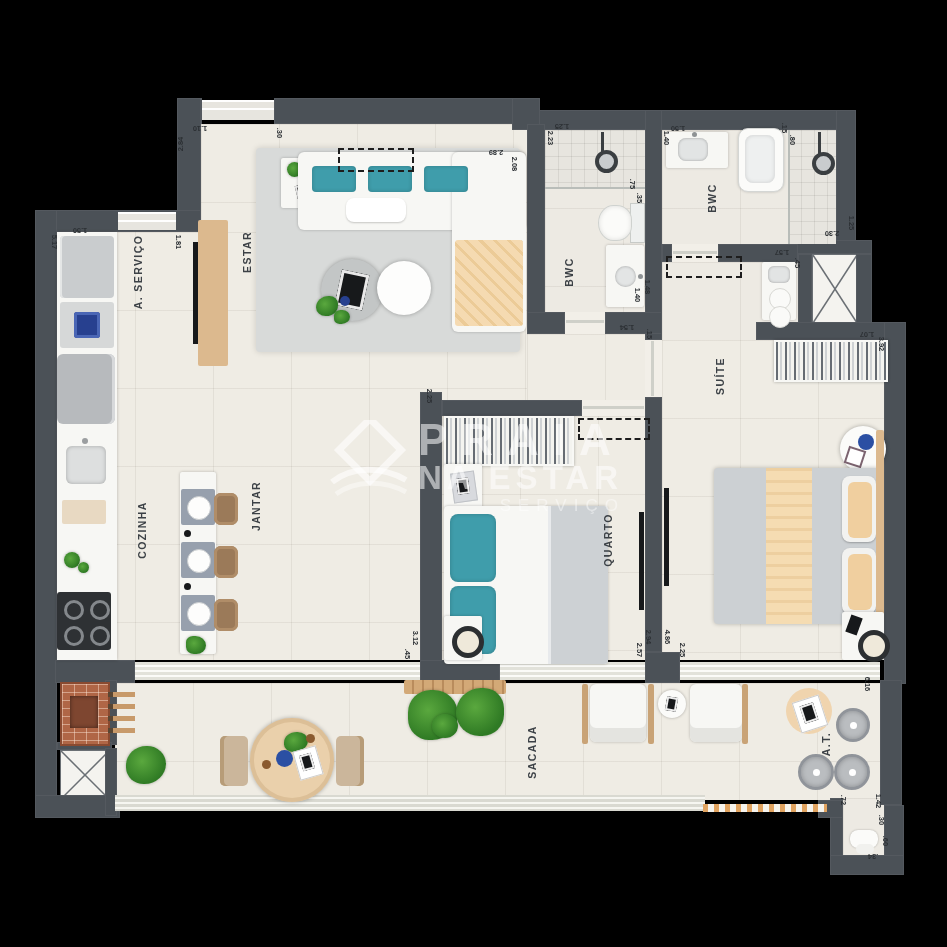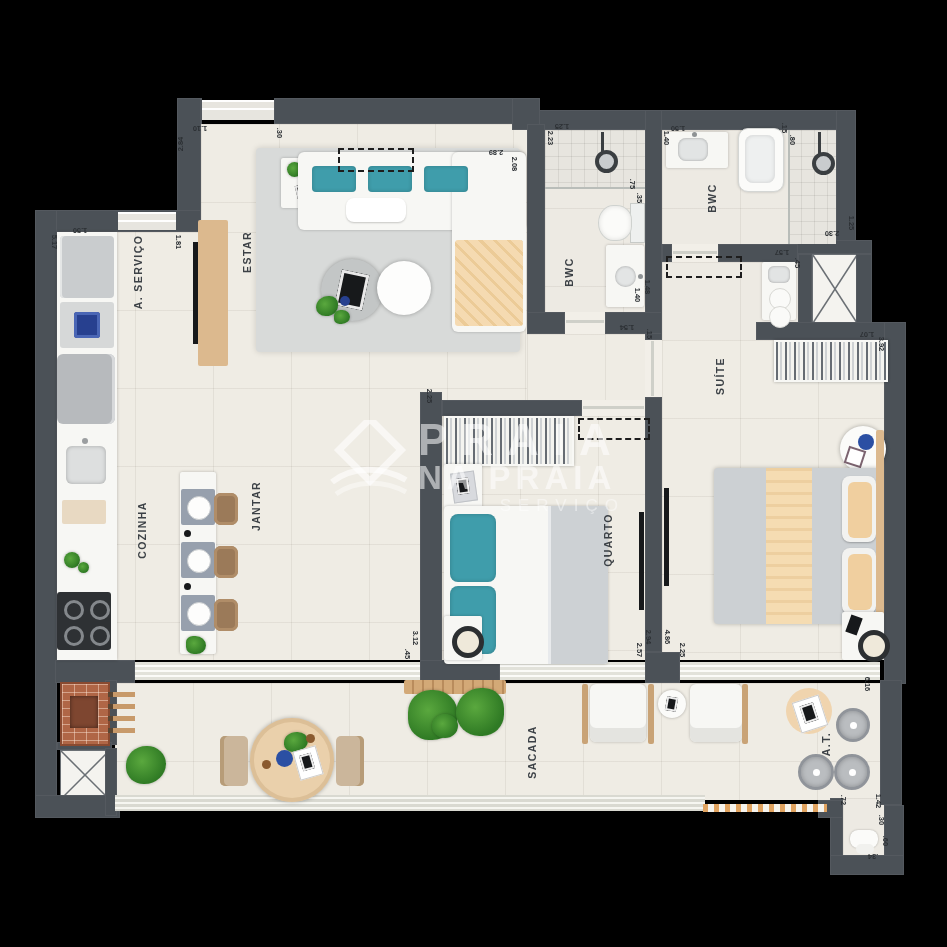--- a/index.html
+++ b/index.html
@@ -348,19 +348,19 @@
     <div class="wm-row">
       <svg width="78" height="92" viewBox="0 0 78 92">
         <g fill="none" stroke="rgba(255,255,255,0.6)" stroke-width="7">
           <rect x="18" y="8" width="44" height="44" transform="rotate(45 40 30)"></rect>
           <path d="M2 62 C 22 46, 52 46, 76 60" stroke-width="6"></path>
           <path d="M6 74 C 26 60, 54 60, 76 72" stroke-width="5" stroke-opacity="0.7"></path>
         </g>
       </svg>
       <div class="wm-text">
         <div class="wm-l1">PRAIA</div>
-        <div class="wm-l2">NA PRAIA</div>
+        <div class="wm-l2">NA ESTAR</div>
         <div class="wm-l3">SERVIÇO</div>
       </div>
     </div>
   </div>
 
 </div>
 
 </body></html>

